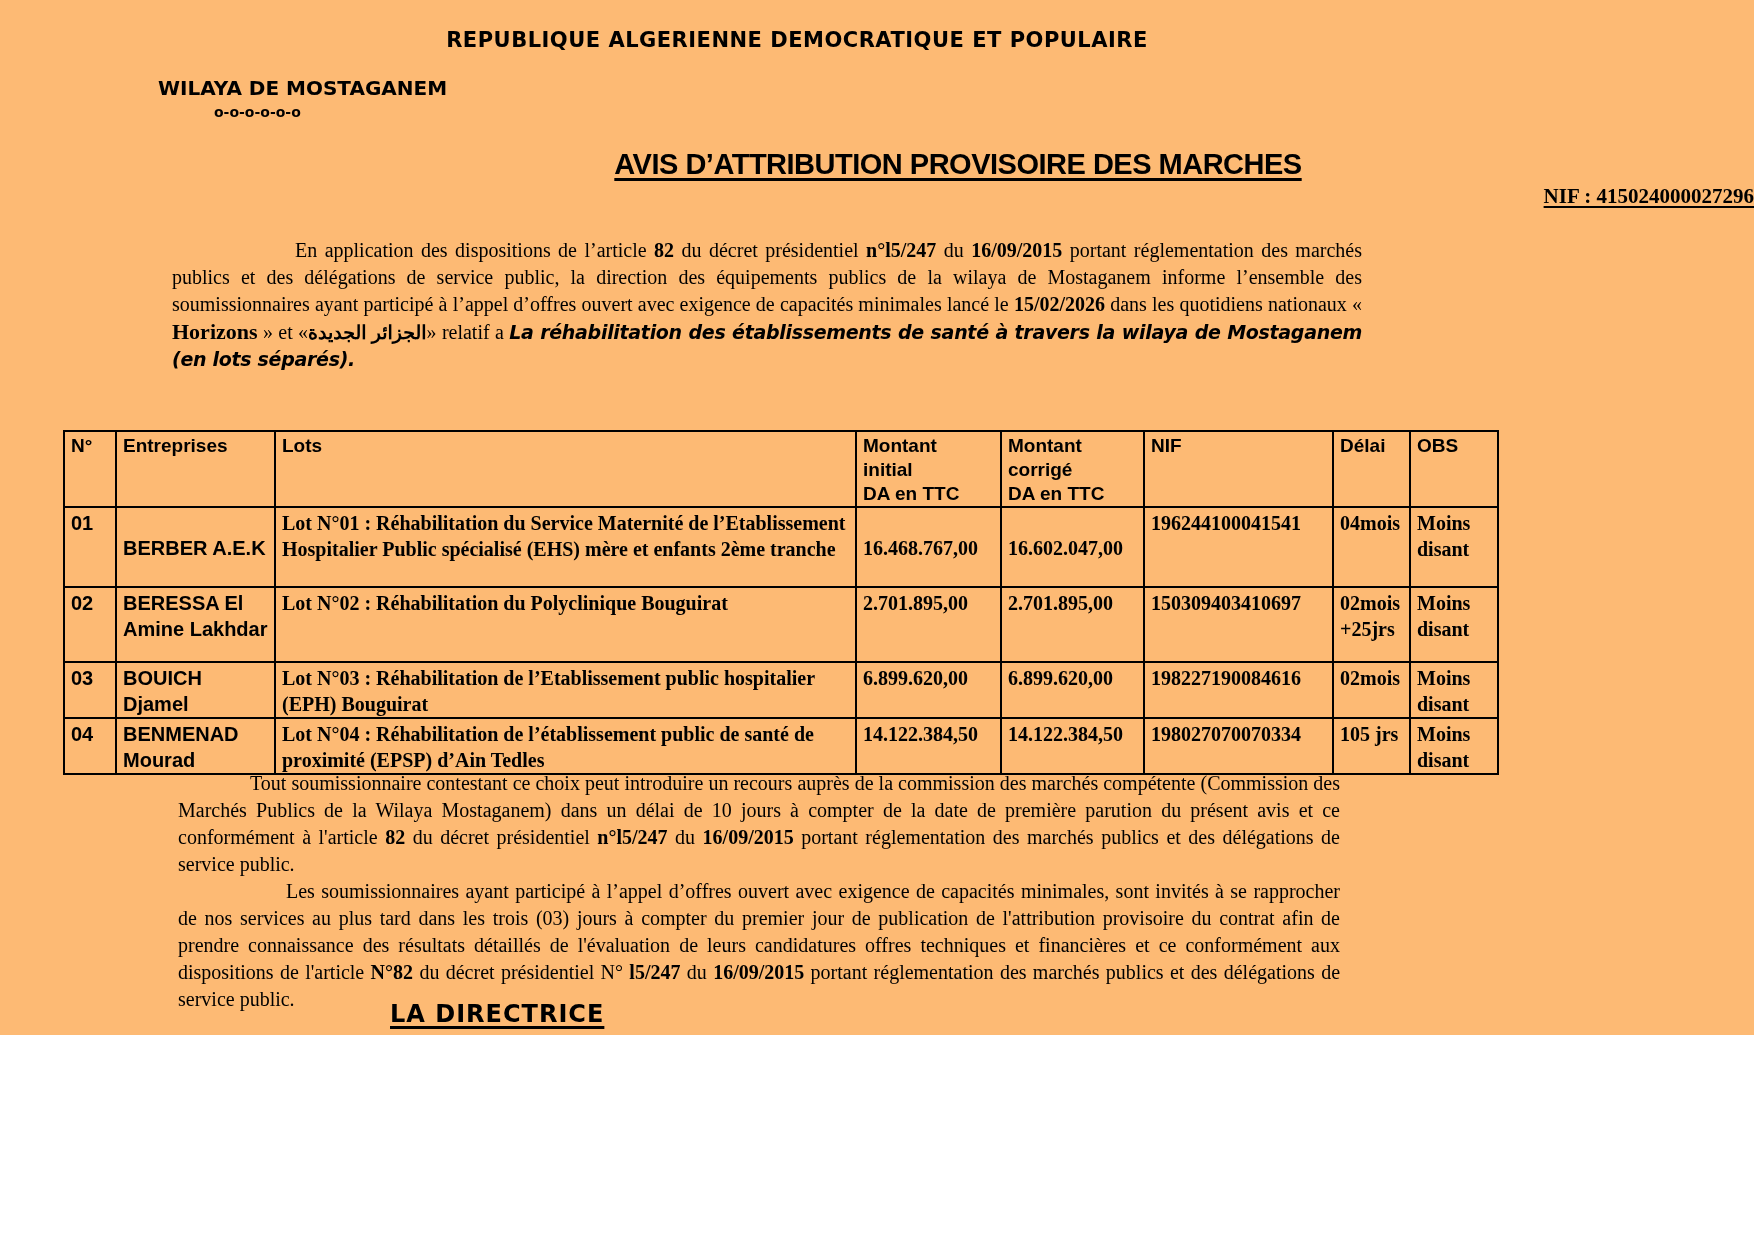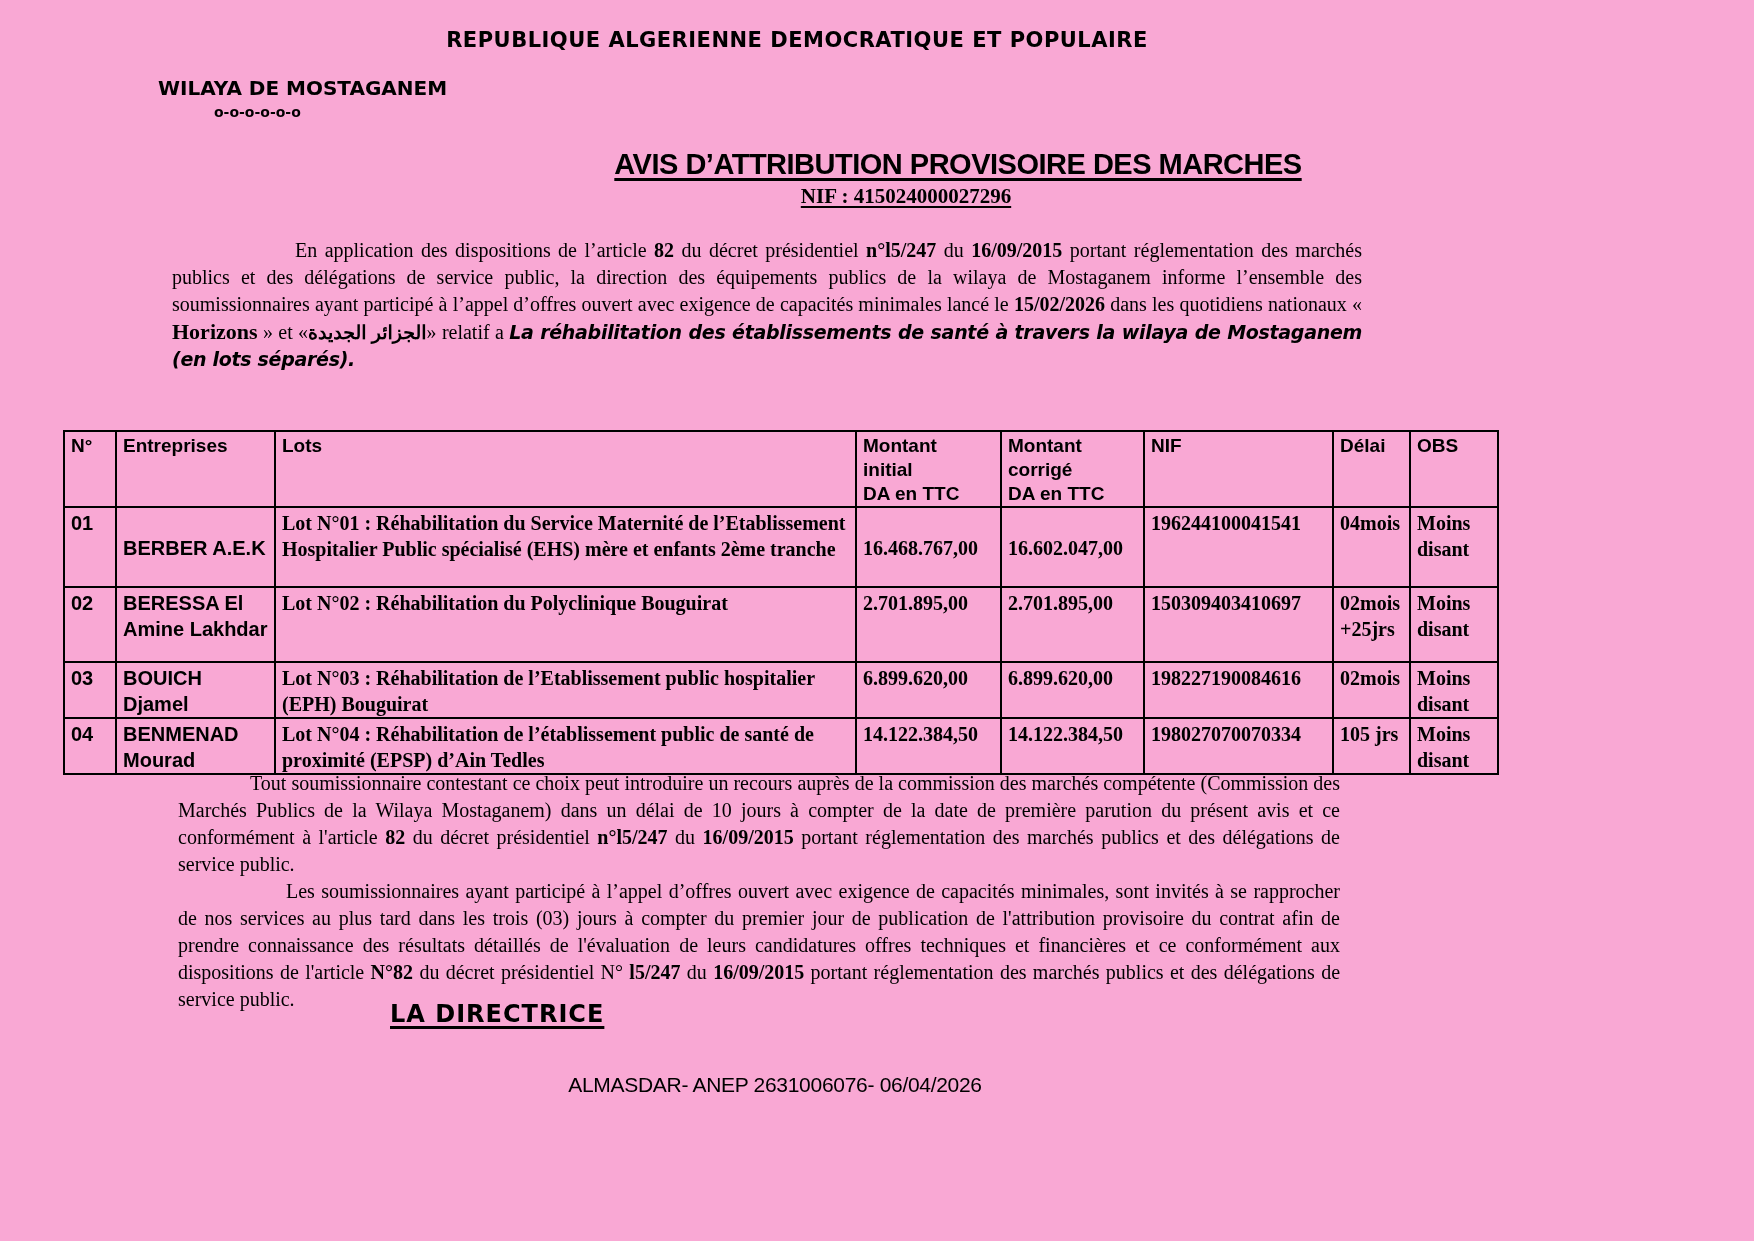--- a/index.html
+++ b/index.html
@@ -1,19 +1,19 @@
 <!DOCTYPE html>
 <html lang="fr"><head>
 <meta charset="utf-8">
 <style>
   html,body{margin:0;padding:0;background:#fff;}
   .sheet{
     position:relative;
-    width:1754px;height:1241px;
-    background:#f9a8d4;
+    width:1754px;height:1035px;
+    background:#fdba74;
     color:#000;
     overflow:hidden;
     font-family:"Liberation Serif", serif;
   }
   
   .comic{font-family:"DejaVu Sans", sans-serif;font-weight:bold;}
   .republic-line{
     position:absolute;top:28px;left:0;right:160px;
     text-align:center;font-size:21px;letter-spacing:.5px;
   }
@@ -24,21 +24,21 @@
     position:absolute;top:148px;left:162px;right:0;
     text-align:center;
   }
   .main-title span{
     font-family:"Liberation Sans", sans-serif;
     font-weight:800;font-size:29px;letter-spacing:-.5px;
     text-decoration:underline;text-decoration-thickness:3px;text-underline-offset:4px;
   }
   .nif-line{
     position:absolute;top:184px;left:58px;right:0;
-    text-align:center;
+    text-align:right;
   }
   .nif-line span{
     font-weight:bold;font-size:21px;
     text-decoration:underline;text-decoration-thickness:2px;text-underline-offset:3px;
   }
   
   .flow-a{position:absolute;top:228px;left:172px;width:1190px;}
   .flow-b{position:absolute;top:770px;left:178px;width:1162px;}
   .body-p{
     margin:0;font-size:20px;line-height:27px;

